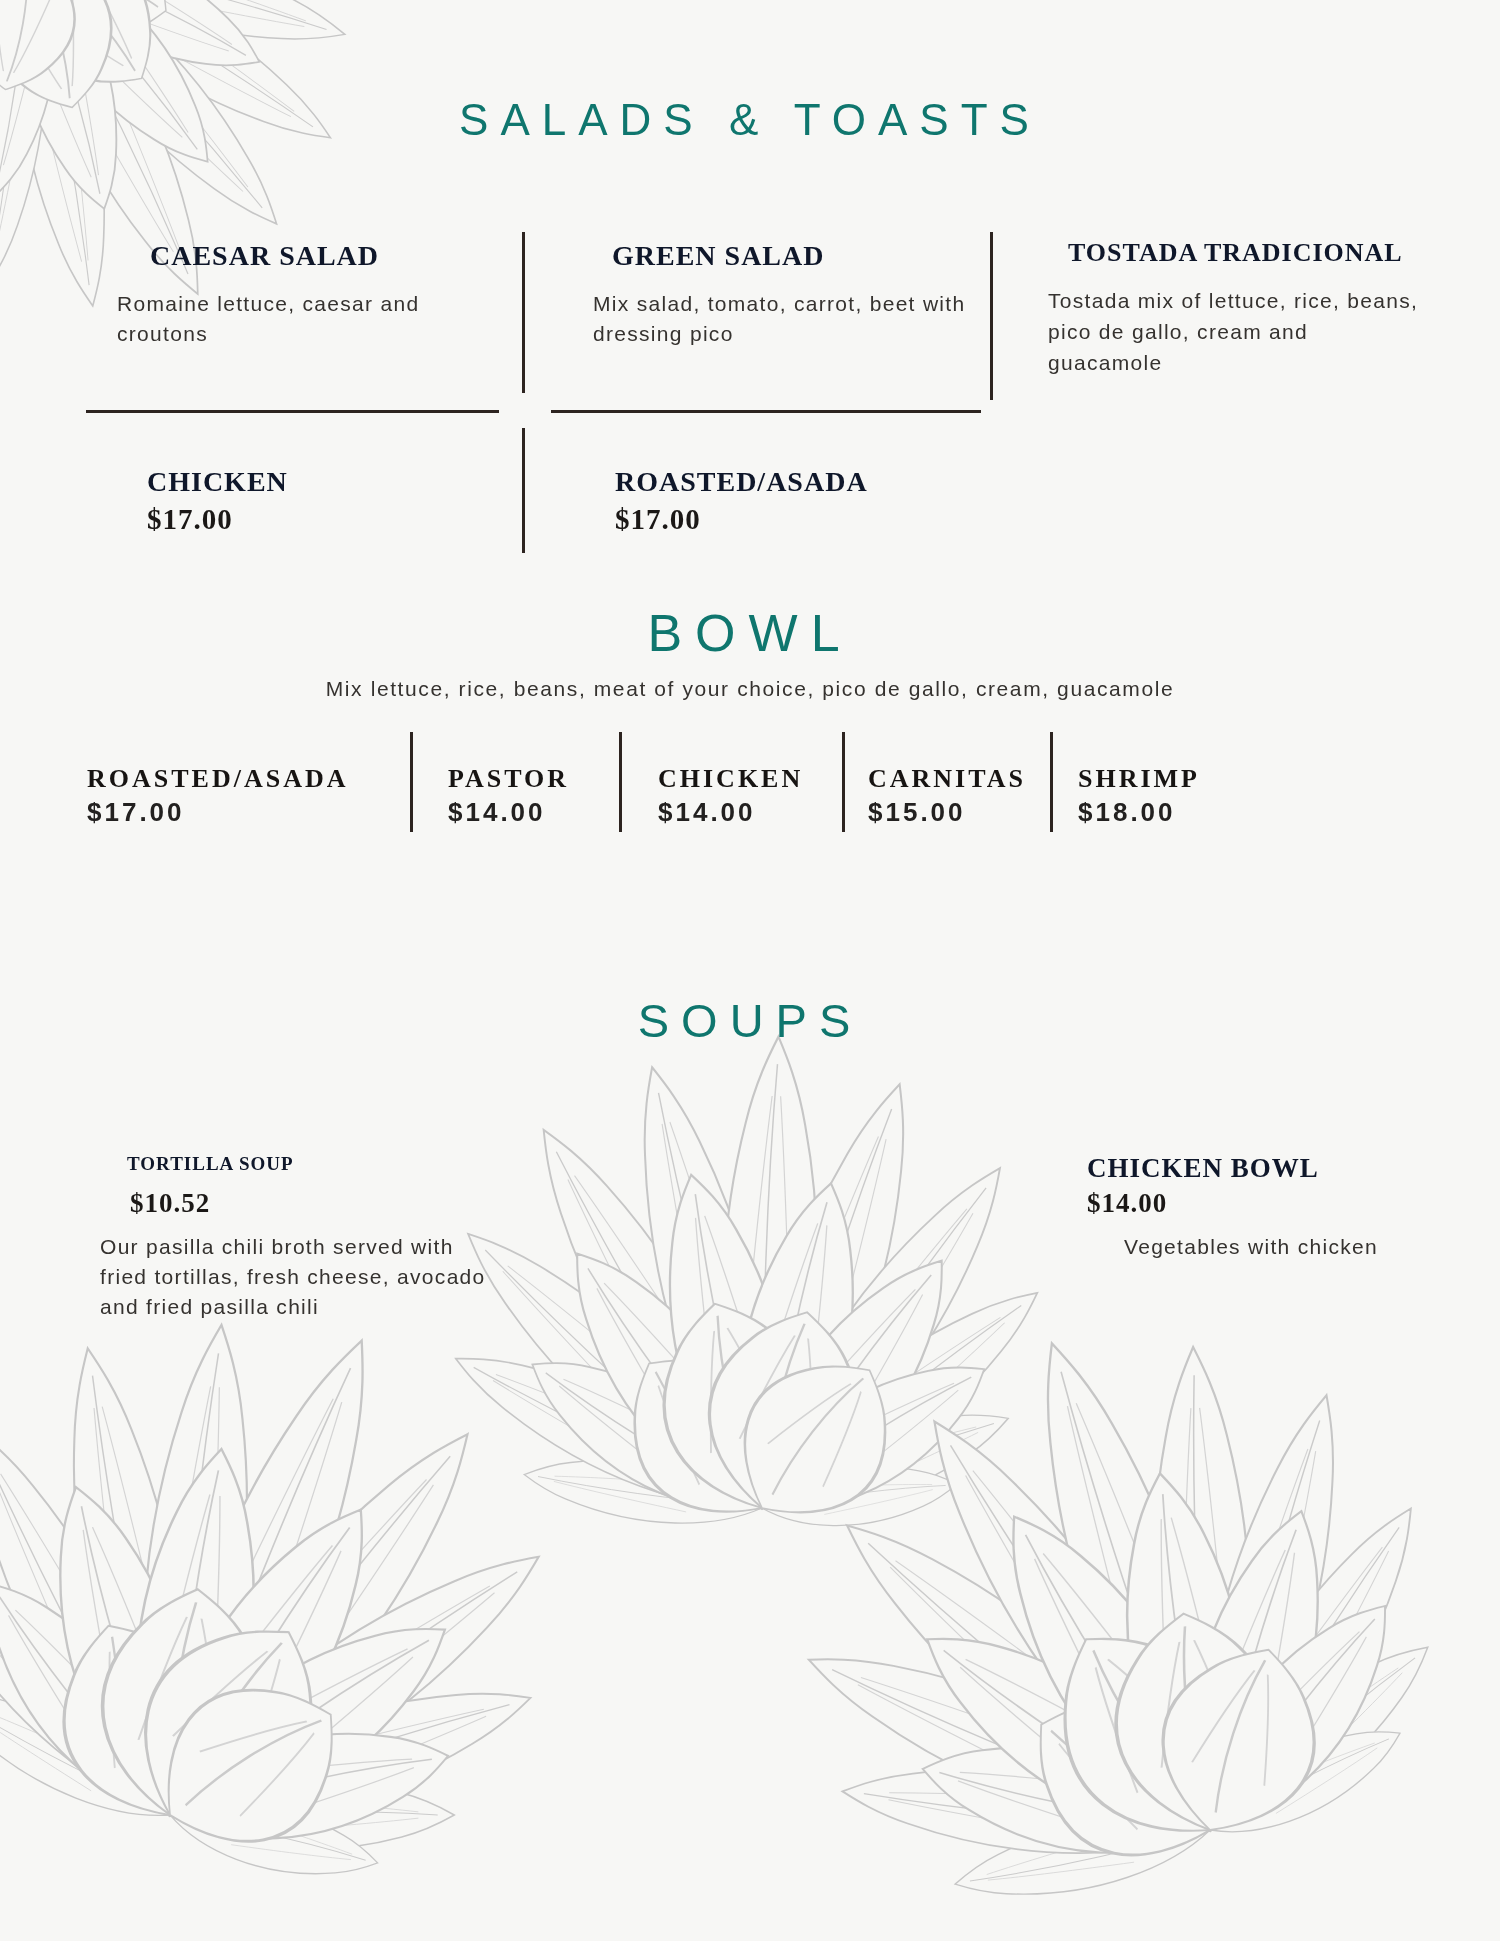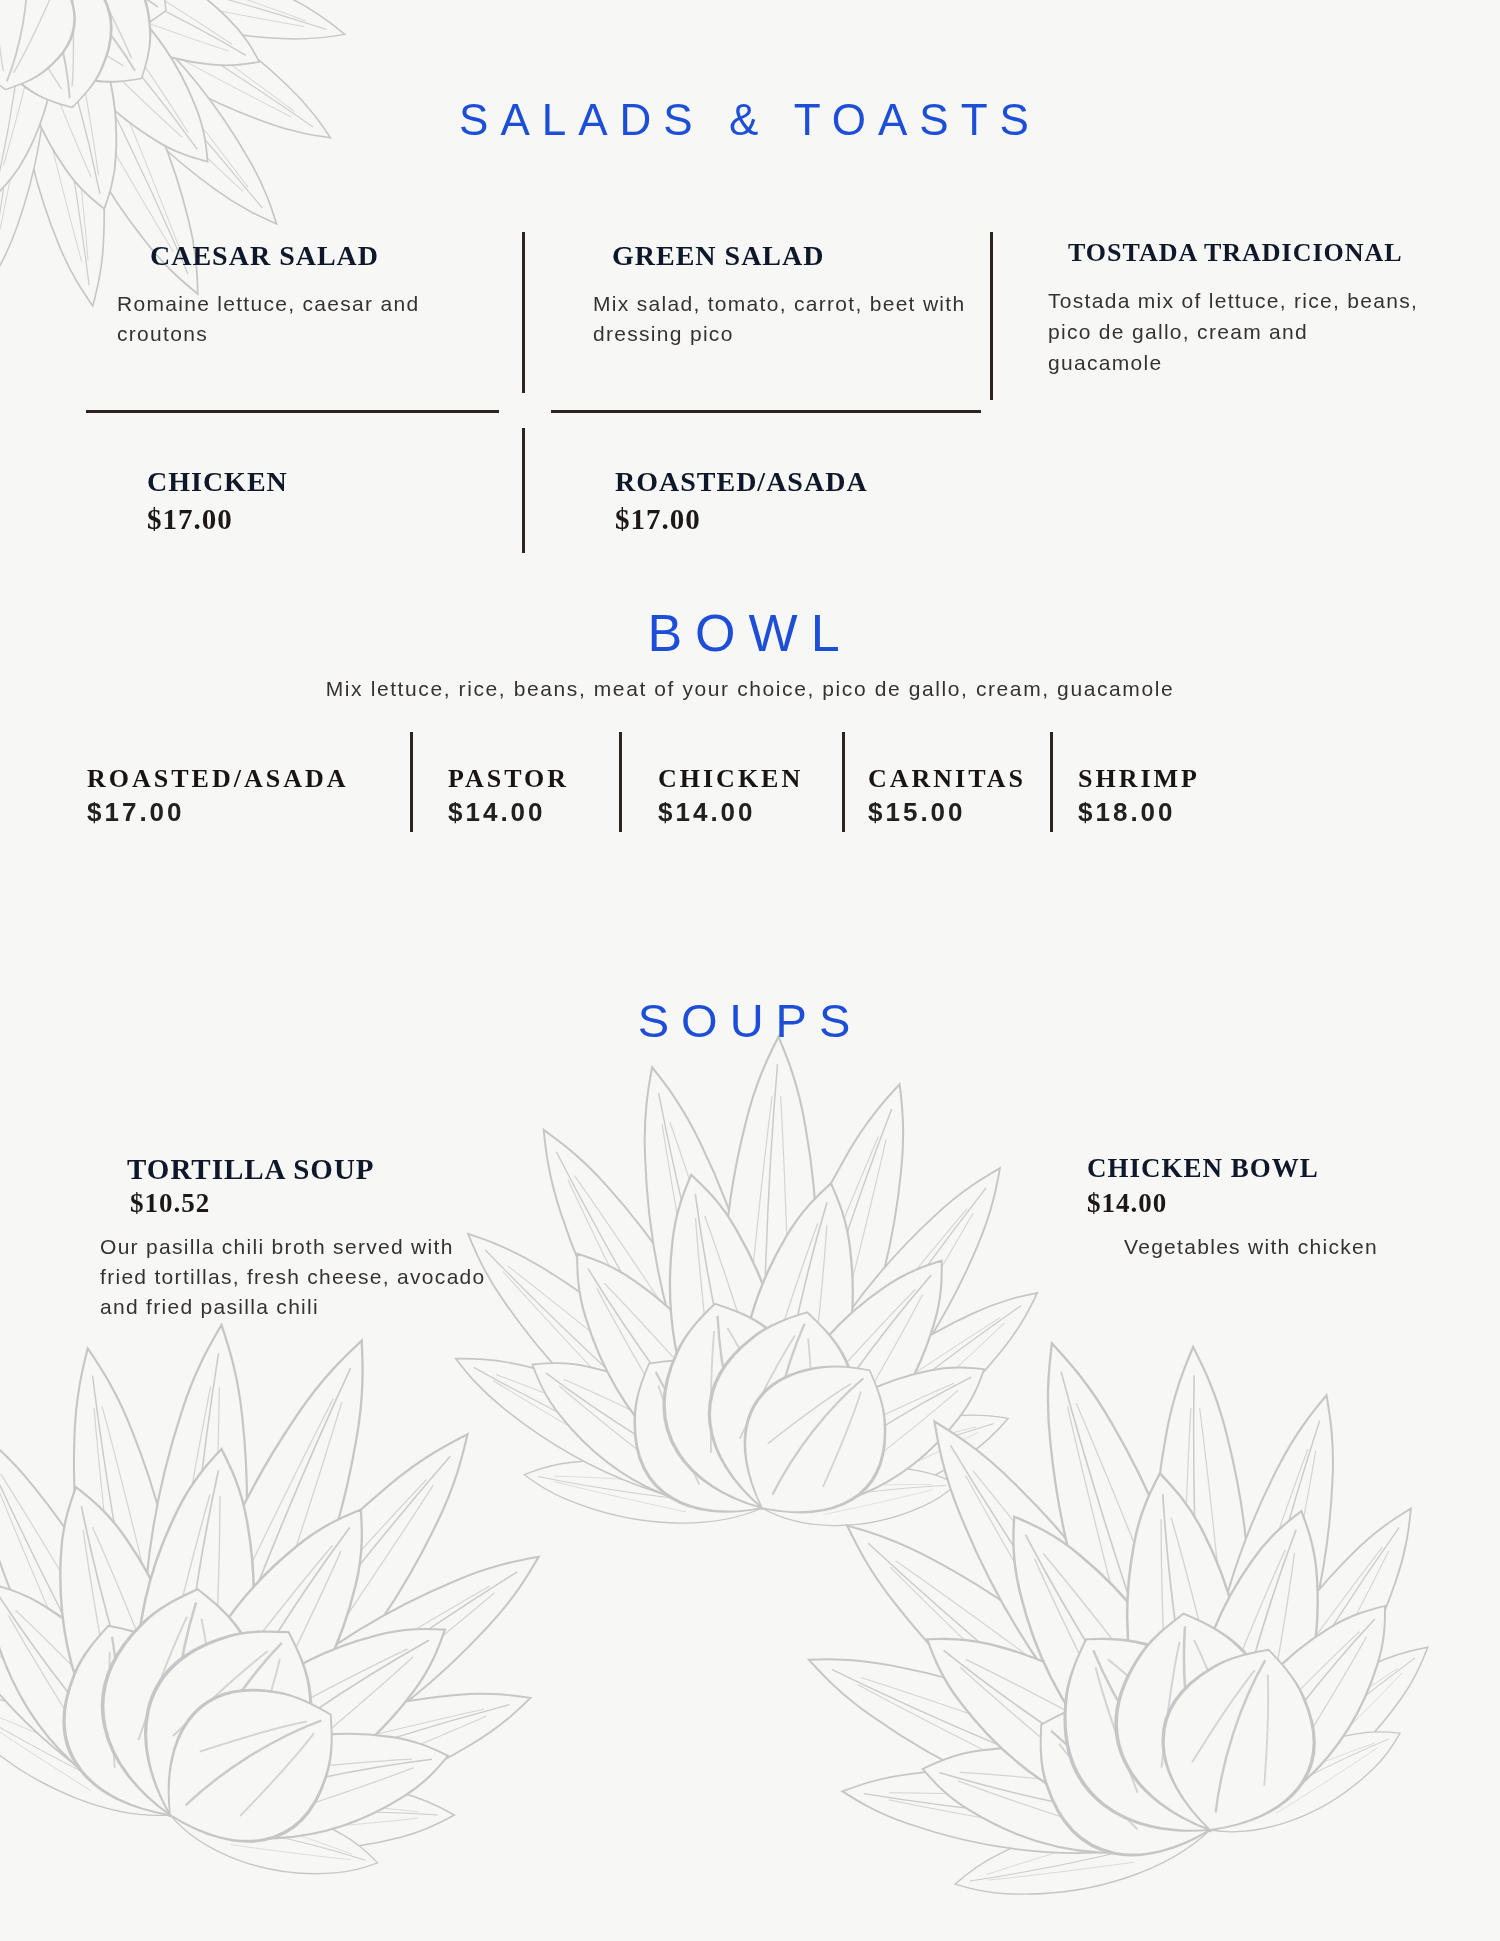--- a/index.html
+++ b/index.html
@@ -9,21 +9,21 @@
   html,body{margin:0;padding:0;}
   body{background:#e9e9e7;font-family:"Liberation Sans", sans-serif;}
   .page{
     position:relative;width:1500px;height:1941px;margin:0 auto;
     background:var(--bg);overflow:hidden;color:var(--ink);
   }
   .abs{position:absolute;}
   
   .big-title{
     left:0;width:1500px;text-align:center;
-    font-family:"Liberation Sans", sans-serif;font-weight:400;color:#1d4ed8;
+    font-family:"Liberation Sans", sans-serif;font-weight:400;color:#0f766e;
     white-space:nowrap;
   }
   .title-salads{top:95px;font-size:44px;letter-spacing:12px;}
   .title-bowl{top:603px;font-size:52px;letter-spacing:13px;}
   .title-soups{top:993px;font-size:47px;letter-spacing:12px;}
   
   .serif-h{
     font-family:"Liberation Serif", serif;font-weight:700;color:#0f172a;
     font-size:28px;letter-spacing:1px;white-space:nowrap;
   }
@@ -151,21 +151,21 @@
   <div class="abs bowl-name" style="left:868px;top:764px;">CARNITAS</div>
   <div class="abs bowl-price" style="left:868px;top:797px;">$15.00</div>
 
   <div class="abs vline" style="left:1050px;top:732px;height:100px;"></div>
 
   <div class="abs bowl-name" style="left:1078px;top:764px;">SHRIMP</div>
   <div class="abs bowl-price" style="left:1078px;top:797px;">$18.00</div>
 
   <div class="abs big-title title-soups">SOUPS</div>
 
-  <div class="abs serif-h" style="left:127px;top:1153px;font-size:29px;">TORTILLA SOUP</div>
+  <div class="abs serif-h" style="left:127px;top:1153px;font-size:19px;">TORTILLA SOUP</div>
   <div class="abs serif-price" style="left:130px;top:1188px;font-size:27px;">$10.52</div>
   <div class="abs desc" style="left:100px;top:1232px;width:390px;">Our pasilla chili broth served with fried tortillas, fresh cheese, avocado and fried pasilla chili</div>
 
   <div class="abs serif-h" style="left:1087px;top:1153px;font-size:27px;">CHICKEN BOWL</div>
   <div class="abs serif-price" style="left:1087px;top:1188px;font-size:27px;">$14.00</div>
   <div class="abs desc" style="left:1104px;top:1232px;width:380px;margin-left:20px;">Vegetables with chicken</div>
 
 </div>
 
 </body></html>

